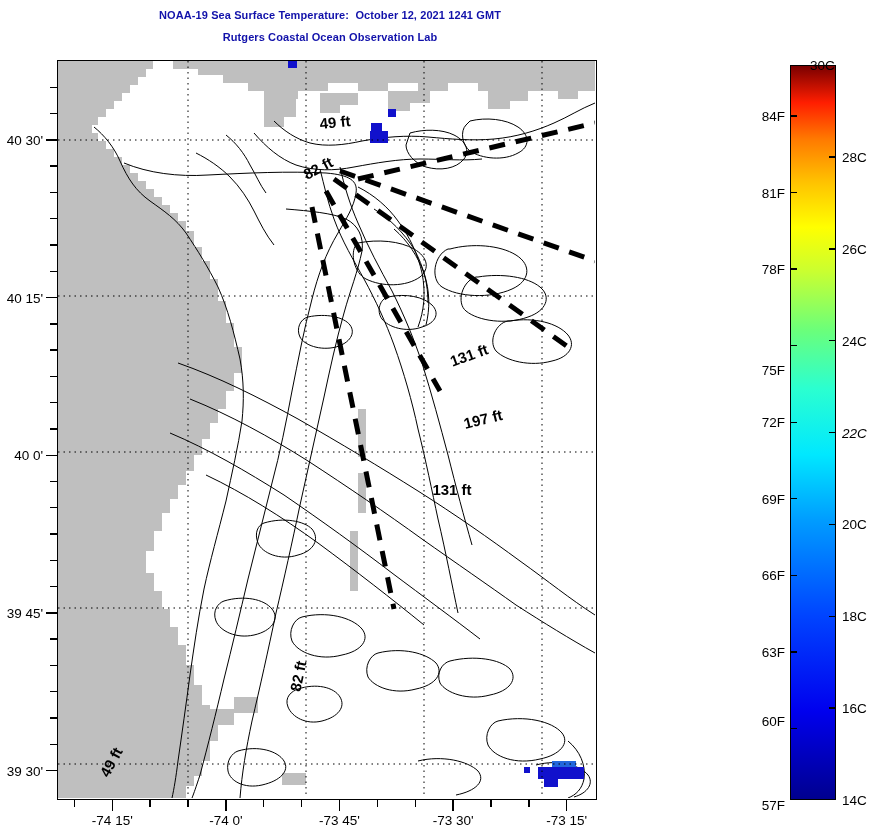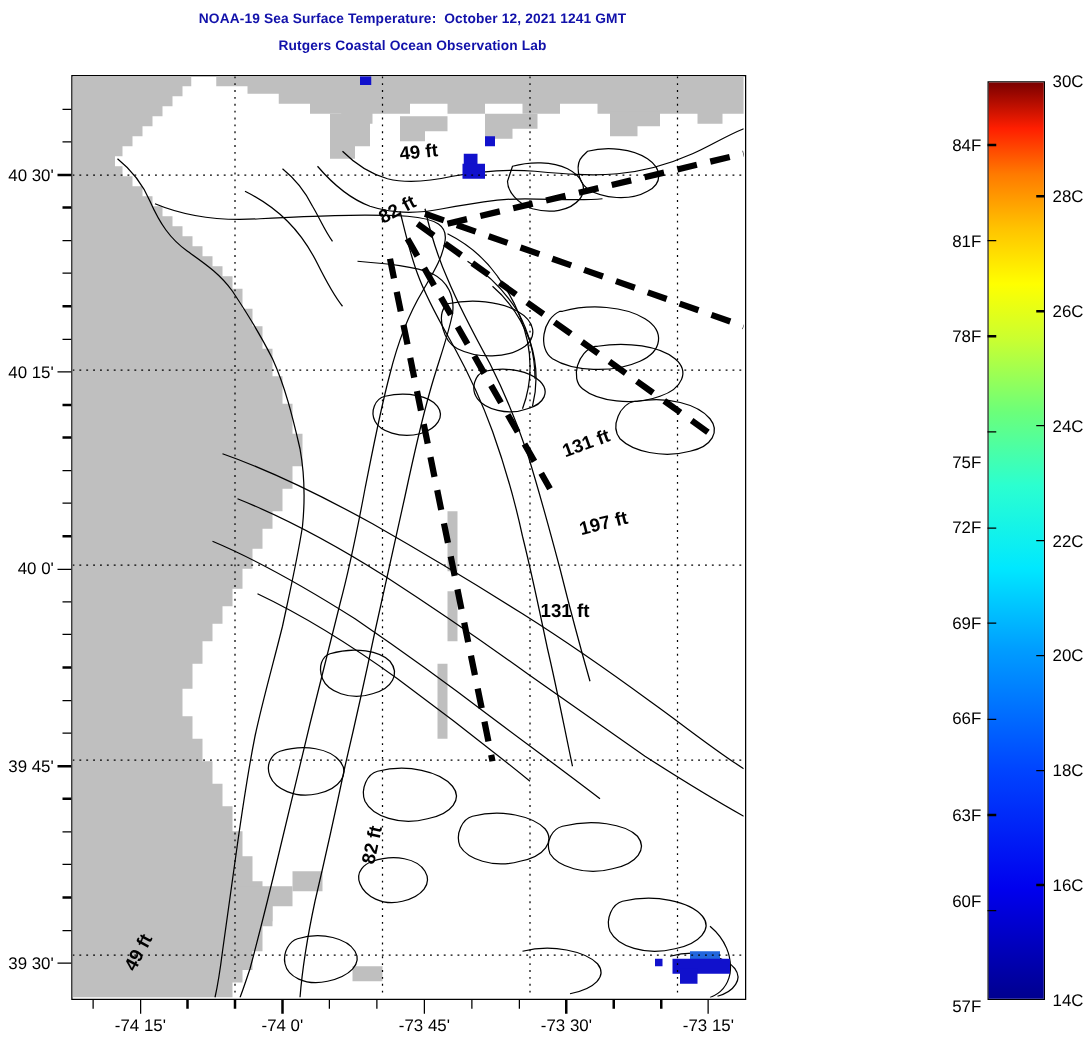--- a/index.html
+++ b/index.html
@@ -305,25 +305,25 @@
     <div class="cb-tick" style="left: 790px; top: 191.956px;"></div>
     <div class="cb-tick" style="left: 790px; top: 268.212px;"></div>
     <div class="cb-tick" style="left: 790px; top: 344.928px;"></div>
     <div class="cb-tick" style="left: 790px; top: 421.644px;"></div>
     <div class="cb-tick" style="left: 790px; top: 497.9px;"></div>
     <div class="cb-tick" style="left: 790px; top: 574.616px;"></div>
     <div class="cb-tick" style="left: 790px; top: 651.331px;"></div>
     <div class="cb-tick" style="left: 790px; top: 727.587px;"></div>
   </div>
 <div id="cbar-labels">
-    <div class="cb-lab-r" style="left: 842px; top: 65px; text-align: right;">30C</div>
+    <div class="cb-lab-r" style="left: 810px; top: 65px; text-align: right;">30C</div>
     <div class="cb-lab-r" style="left: 842px; top: 156.875px;">28C</div>
     <div class="cb-lab-r" style="left: 842px; top: 248.75px;">26C</div>
     <div class="cb-lab-r" style="left: 842px; top: 340.625px;">24C</div>
-    <div class="cb-lab-r" style="left: 842px; top: 432.5px;">22C</div>
+    <div class="cb-lab-r" style="left: 842px; top: 432.5px; font-style: italic;">22C</div>
     <div class="cb-lab-r" style="left: 842px; top: 524.375px;">20C</div>
     <div class="cb-lab-r" style="left: 842px; top: 616.25px;">18C</div>
     <div class="cb-lab-r" style="left: 842px; top: 708.125px;">16C</div>
     <div class="cb-lab-r" style="left: 842px; top: 800px; text-align: right;">14C</div>
     <div class="cb-lab-l" style="right: 87px; top: 115.991px;">84F</div>
     <div class="cb-lab-l" style="right: 87px; top: 192.706px;">81F</div>
     <div class="cb-lab-l" style="right: 87px; top: 268.962px;">78F</div>
     <div class="cb-lab-l" style="right: 87px; top: 345.678px; margin-top: 24px;">75F</div>
     <div class="cb-lab-l" style="right: 87px; top: 422.394px;">72F</div>
     <div class="cb-lab-l" style="right: 87px; top: 498.65px;">69F</div>

